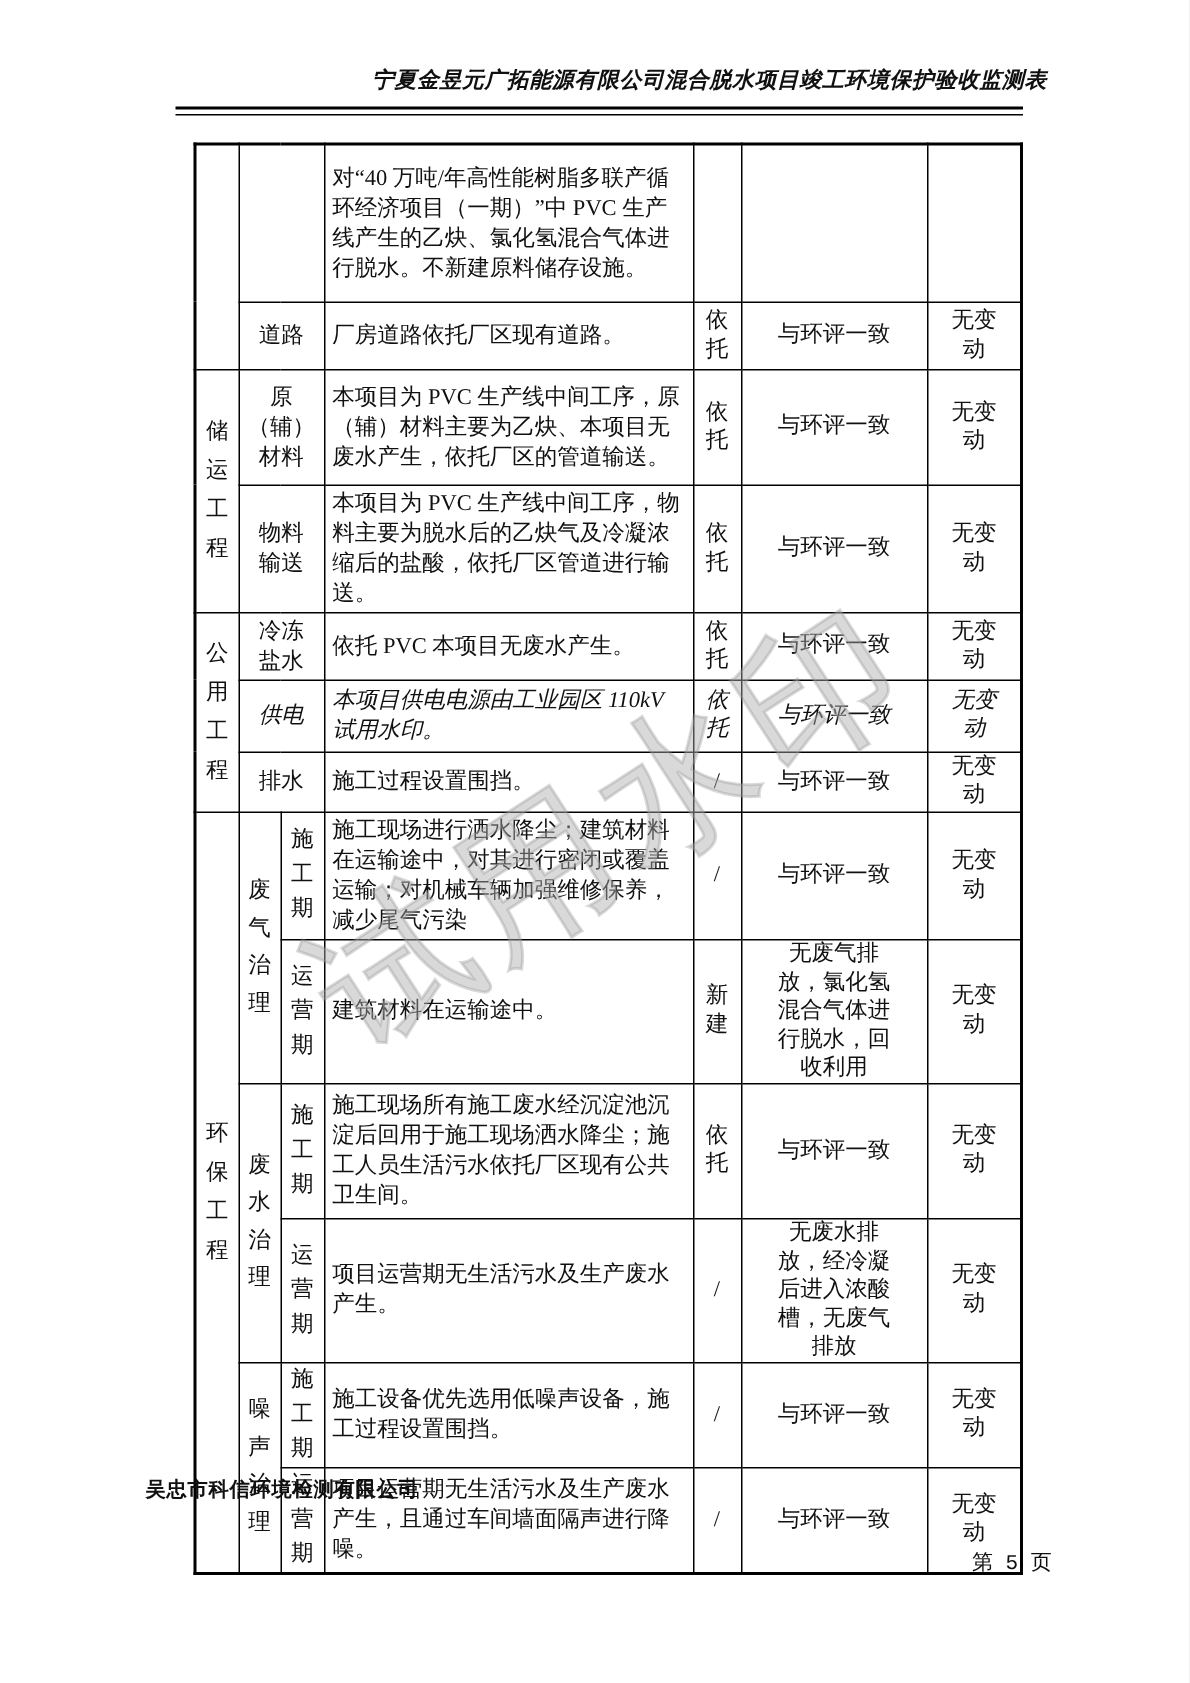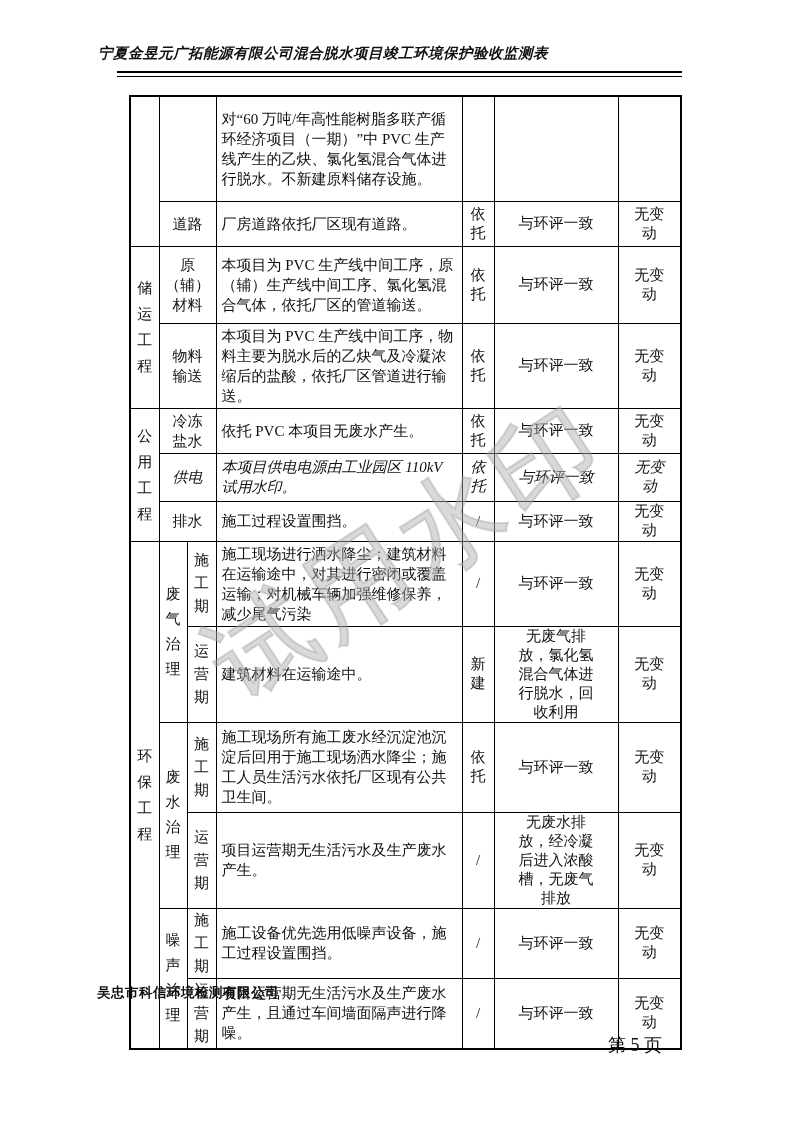--- a/index.html
+++ b/index.html
@@ -11,21 +11,21 @@
     background: #ffffff;
     overflow: hidden;
     font-family: "Liberation Serif", "DejaVu Serif", serif;
     color: #101010;
   }
   .doc-title {
     position: absolute;
     top: 44px;
     left: 98px;
     width: 600px;
-    text-align: left;
+    text-align: right;
     font-size: 14.5px;
     font-weight: bold;
     font-style: italic;
     letter-spacing: 0.5px;
     white-space: nowrap;
   }
   .title-rule {
     position: absolute;
     left: 117px;
     top: 71px;
@@ -81,23 +81,24 @@
     position: absolute;
     left: 97px;
     top: 984px;
     font-size: 13.5px;
     font-weight: bold;
     font-family: "Liberation Sans", "DejaVu Sans", sans-serif;
     letter-spacing: 0.5px;
   }
   .footer-right {
     position: absolute;
-    left: 608px;
+    left: 648px;
     top: 1033px;
-    font-size: 18px;
+    font-size: 14px;
+    font-family: Liberation Mono, monospace;
   }
   .watermark {
     position: absolute;
     left: 408px;
     top: 552px;
     transform: translate(-50%, -50%) rotate(-33deg);
     font-size: 104px;
     letter-spacing: 8px;
     white-space: nowrap;
     color: rgba(170, 170, 170, 0.45);
@@ -121,21 +122,21 @@
         <col style="width:29px">
       <col style="width:246px">
         <col style="width:32px">
         <col style="width:124px">
         <col style="width:63px">
     </colgroup>
     <tbody>
       <tr class="r1">
         <td class="vlabel" rowspan="2"></td>
         <td class="item" colspan="2"></td>
-        <td class="desc">对“60 万吨/年高性能树脂多联产循环经济项目（一期）”中 PVC 生产线产生的乙炔、氯化氢混合气体进行脱水。不新建原料储存设施。</td>
+        <td class="desc">对“40 万吨/年高性能树脂多联产循环经济项目（一期）”中 PVC 生产线产生的乙炔、氯化氢混合气体进行脱水。不新建原料储存设施。</td>
         <td class="mode"></td>
         <td class="compare"></td>
         <td class="change"></td>
       </tr>
       <tr class="r2">
         <td class="item" colspan="2">道路</td>
         <td class="desc">厂房道路依托厂区现有道路。</td>
         <td class="mode">依
 托</td>
         <td class="compare">与环评一致</td>
@@ -144,21 +145,21 @@
       </tr>
 
       <tr class="r3">
         <td class="vlabel" rowspan="2">储
 运
 工
 程</td>
         <td class="item" colspan="2">原
 （辅）
 材料</td>
-        <td class="desc">本项目为 PVC 生产线中间工序，原（辅）生产线中间工序、氯化氢混合气体，依托厂区的管道输送。</td>
+        <td class="desc">本项目为 PVC 生产线中间工序，原（辅）材料主要为乙炔、本项目无废水产生，依托厂区的管道输送。</td>
         <td class="mode">依
 托</td>
         <td class="compare">与环评一致</td>
         <td class="change">无变
 动</td>
       </tr>
       <tr class="r4">
         <td class="item" colspan="2">物料
 输送</td>
         <td class="desc">本项目为 PVC 生产线中间工序，物料主要为脱水后的乙炔气及冷凝浓缩后的盐酸，依托厂区管道进行输送。</td>

